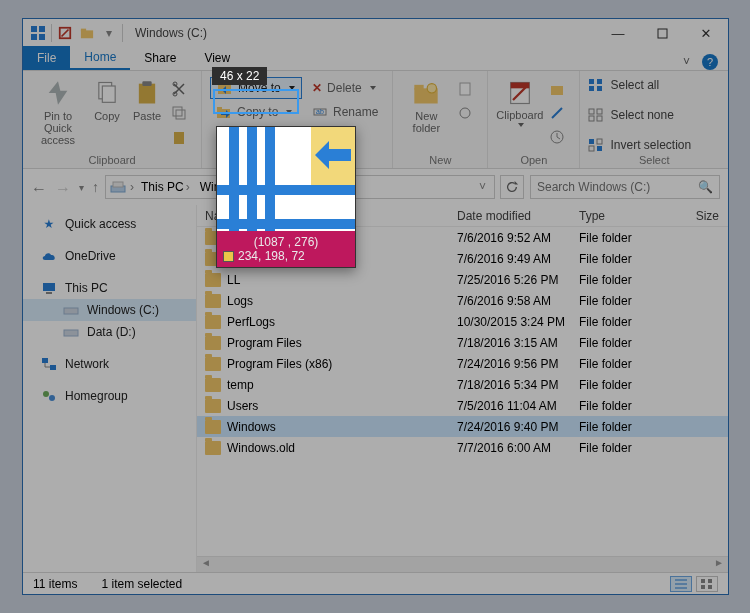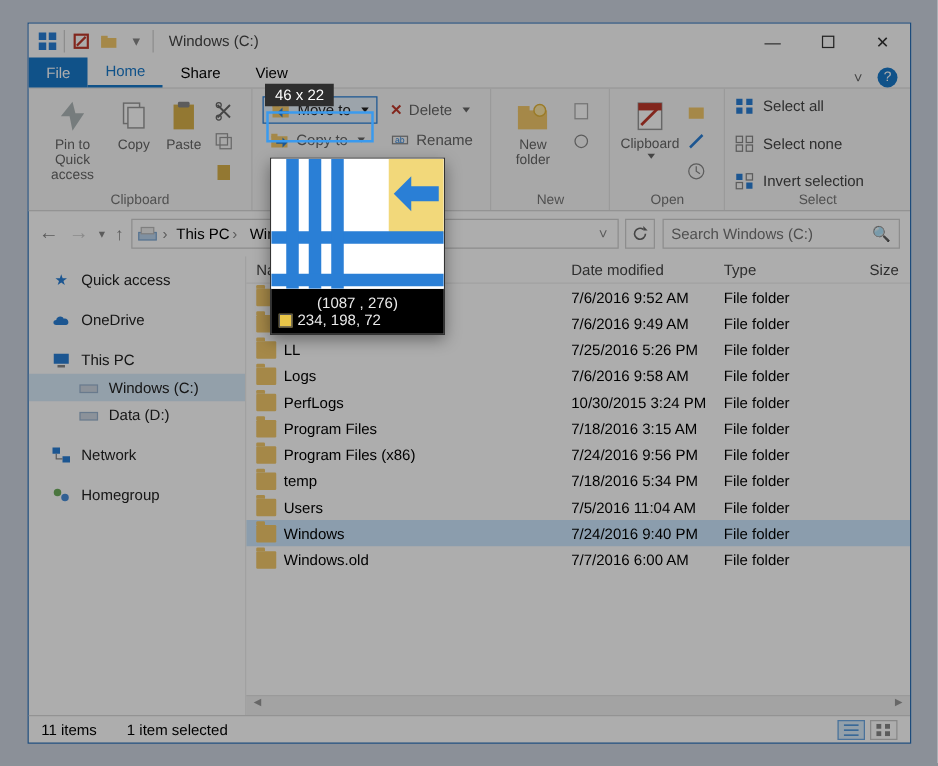--- a/index.html
+++ b/index.html
@@ -84,21 +84,21 @@
 
   
   .highlight-border { position:absolute; border:2px solid #3a9aee; z-index:40; pointer-events:none;}
   .dim-label { position:absolute; background:#2e2e2e; color:#fff; font-size:12px; padding:2px 8px; z-index:50; }
   .zoom-box { position:absolute; z-index:60; width:140px; background:#fff; border:1px solid #333; box-shadow:0 4px 12px rgba(0,0,0,.4);}
   .zoom-preview { height:104px; background:#fff; position:relative; overflow:hidden;}
   .zoom-preview .bar-right { position:absolute; right:0; top:0; width:44px; height:60px; background:#f2d87a;}
   .zoom-preview .arrow { position:absolute; right:2px; top:12px; width:40px; height:32px; }
   .zoom-preview .blue-h { position:absolute; left:0; width:100%; height:10px; background:#2a7fd6;}
   .zoom-preview .blue-v { position:absolute; height:100%; top:0; width:10px; background:#2a7fd6;}
-  .zoom-meta { background:#000000; color:#eaeaea; font-family: Consolas, monospace; font-size:12px; padding:4px 6px;}
+  .zoom-meta { background:#be185d; color:#eaeaea; font-family: Consolas, monospace; font-size:12px; padding:4px 6px;}
   .zoom-meta .swatch{ display:inline-block; width:11px;height:11px; background:#eac648; border:1px solid #555; margin-right:4px; vertical-align:middle;}
   .drop-caret { display:inline-block; width:0;height:0; border-left:3px solid transparent;border-right:3px solid transparent;border-top:4px solid currentColor; margin-left:3px; vertical-align:middle;}
 </style>
 </head>
 <body>
 
 <div class="win">
   <div class="titlebar">
     <div class="qat">
       <span class="qat-icon">

